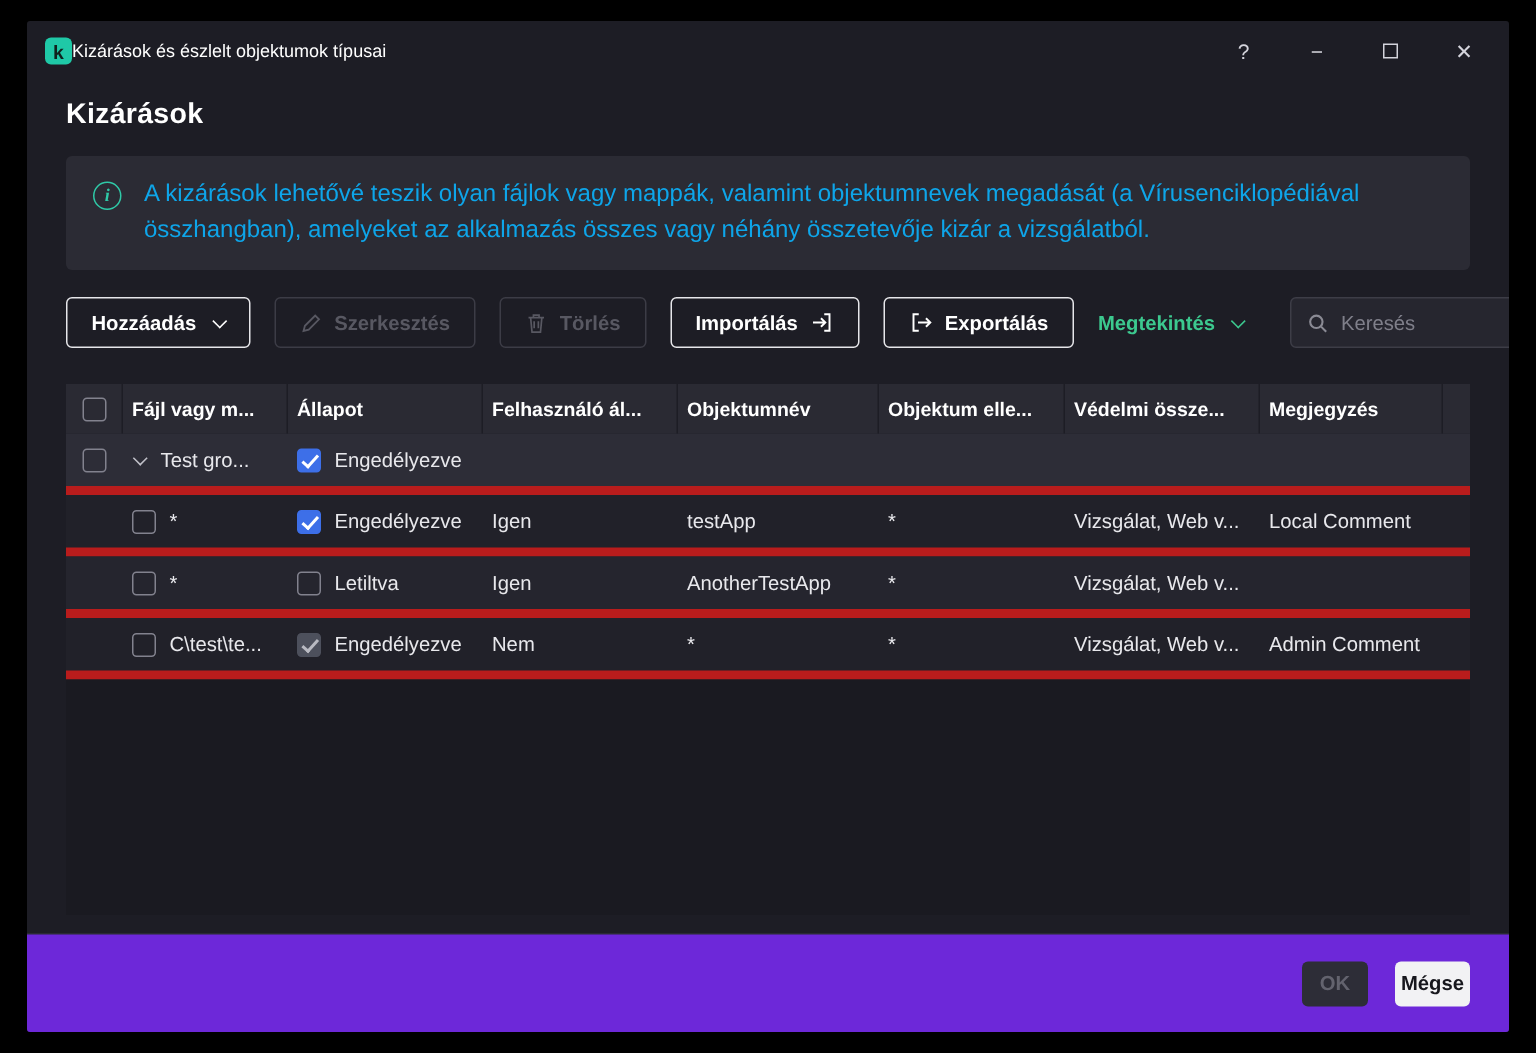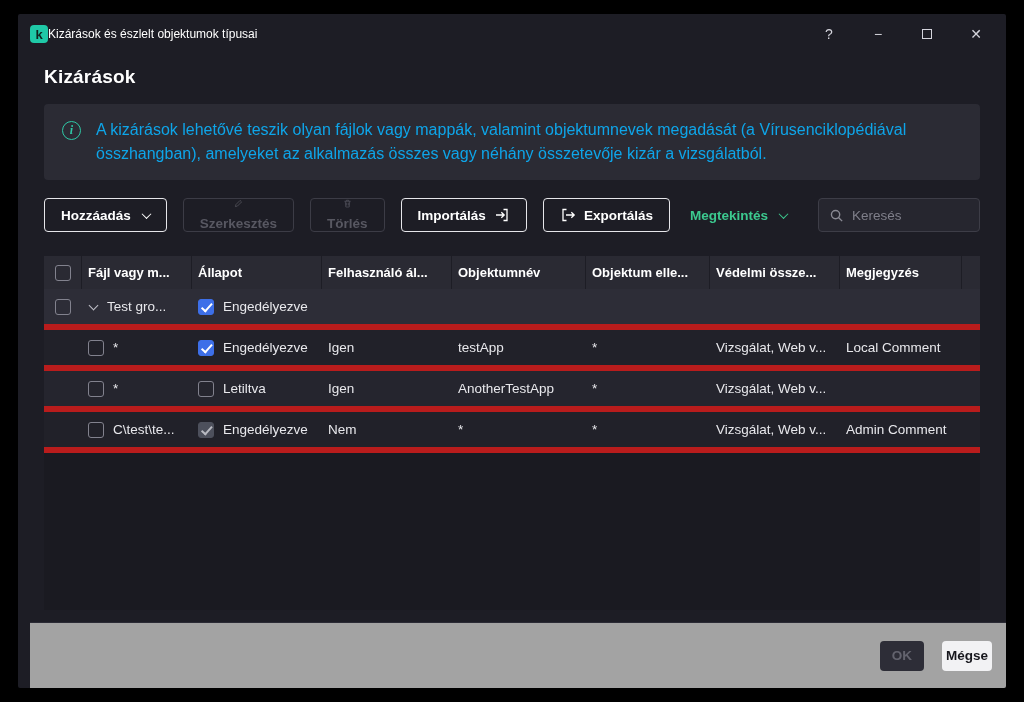--- a/index.html
+++ b/index.html
@@ -27,21 +27,21 @@
   .info-icon { flex:0 0 auto; width:19px; height:19px; margin-top:3px; border:1.5px solid #2fc9a7;
                border-radius:50%; color:#2fc9a7; font-size:12px; font-style:italic; font-weight:bold;
                display:flex; align-items:center; justify-content:center; font-family:"Liberation Serif", serif; }
   .banner p { font-size:16px; line-height:1.5; color:#0ea5e9; max-width:880px; }
 
   
   .toolbar { margin:18px 26px 0; display:flex; align-items:center; gap:16px; }
   .btn { height:34px; padding:0 16px; display:inline-flex; align-items:center; gap:8px;
          background:transparent; border:1px solid #e6e6ea; border-radius:4px;
          color:#ffffff; font-size:13.5px; font-weight:600; font-family:inherit; cursor:pointer; }
-  .btn.disabled { border-color:#3c3c46; color:#585862; cursor:default;flex-direction:column; }
+  .btn.disabled { border-color:#3c3c46; color:#585862; cursor:default; }
   .btn svg { display:block; }
   .chev { display:inline-block; width:7px; height:7px; border-right:1.7px solid currentColor;
           border-bottom:1.7px solid currentColor; transform:rotate(45deg) translate(-1px,-1px); margin-left:4px; }
   .view-link { margin-left:auto; display:inline-flex; align-items:center; gap:8px;
                color:#3cc98f; font-size:13.5px; font-weight:bold; cursor:pointer; }
   .view-link .chev { border-color:#3cc98f; }
   .search { width:162px; height:34px; background:#26262f; border:1px solid #3d3d47; border-radius:4px;
             display:flex; align-items:center; gap:8px; padding:0 10px;margin-left:15px; }
   .search input { flex:1; min-width:0; background:transparent; border:none; outline:none;
                   color:#e8e8ec; font-size:13.5px; font-family:inherit; }
@@ -73,21 +73,21 @@
   .cb.checked::after { content:""; position:absolute; left:4.5px; top:1px; width:4px; height:8.5px;
                        border:solid #fff; border-width:0 2px 2px 0; transform:rotate(42deg); }
   .cb.checked.dim { background:#4d505c; border-color:#4d505c; }
   .cb.checked.dim::after { border-color:#b9bac2; }
   .cb-label { margin-left:9px;text-align:center; }
 
   .gchev { display:inline-block; width:7px; height:7px; border-right:1.7px solid #c0c0c8;
            border-bottom:1.7px solid #c0c0c8; transform:rotate(45deg); margin:0 10px 3px 2px; }
 
   
-  .footer { position:absolute; left:12px; bottom:0; width:100%; height:66px; background:#a3a3a3;
+  .footer { position:absolute; left:0; bottom:0; width:100%; height:66px; background:#6d28d9;
             border-top:1px solid #2b2b35; display:flex; align-items:center; justify-content:flex-end;
             gap:18px; padding-right:26px; }
   .ok-btn { min-width:44px; height:30px; border:none; border-radius:4px; background:#2d2d37;
             color:#63636e; font-size:13.5px; font-weight:bold; font-family:inherit; }
   .cancel-btn { height:30px; padding:0 4px; border:none; border-radius:4px; background:#f2f2f4;
                 color:#17171d; font-size:13.5px; font-weight:bold; font-family:inherit; cursor:pointer; }
 </style>
 </head>
 <body>
 

